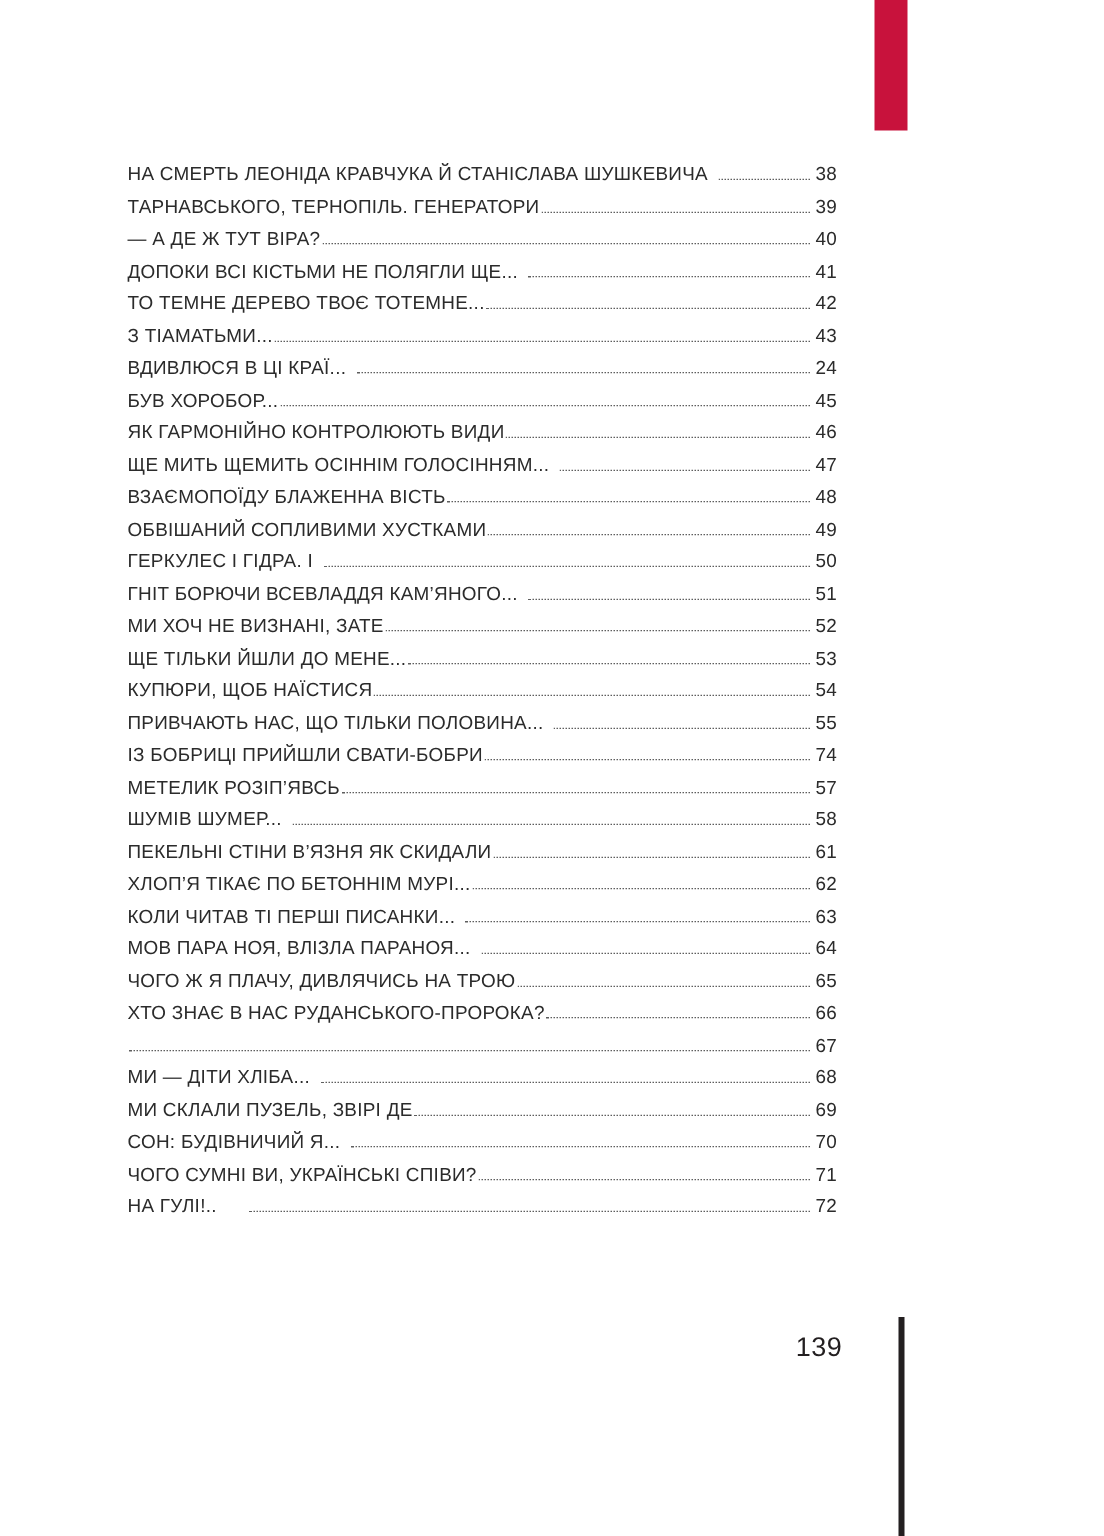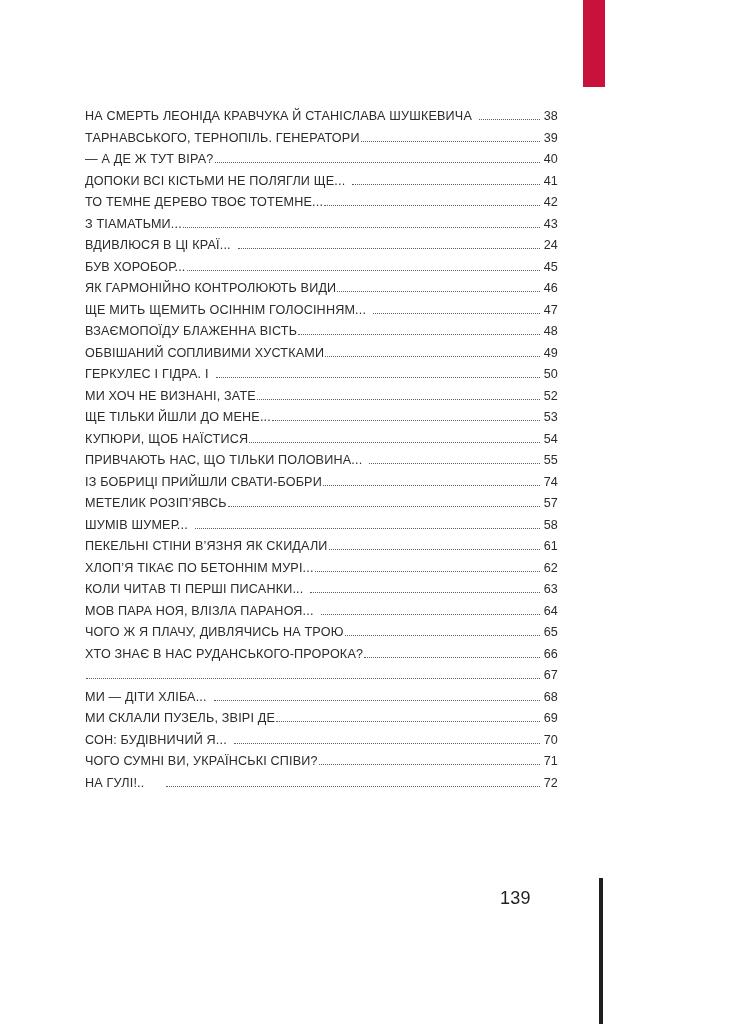--- a/index.html
+++ b/index.html
@@ -33,21 +33,21 @@
     height: 146px;
     background: #231f20;
   }
 
   
   #folio {
     position: absolute;
     left: 500px;
     top: 888px;
     width: 92px;
-    text-align: left;
+    text-align: center;
     font-size: 18px;
     color: #231f20;
     letter-spacing: 0.3px;
   }
 
   
   #toc {
     position: absolute;
     left: 85px;
     top: 106px;
@@ -160,20 +160,25 @@
     <div class="toc-entry">
       <span class="toc-title">ОБВІШАНИЙ СОПЛИВИМИ ХУСТКАМИ</span>
       <span class="toc-leader"></span>
       <span class="toc-page">49</span>
     </div>
     <div class="toc-entry gap-lead">
       <span class="toc-title">ГЕРКУЛЕС І ГІДРА. І</span>
       <span class="toc-leader"></span>
       <span class="toc-page">50</span>
     </div>
+    <div class="toc-entry gap-lead">
+      <span class="toc-title">ГНІТ БОРЮЧИ ВСЕВЛАДДЯ КАМ’ЯНОГО...</span>
+      <span class="toc-leader"></span>
+      <span class="toc-page">51</span>
+    </div>
     <div class="toc-entry">
       <span class="toc-title">МИ ХОЧ НЕ ВИЗНАНІ, ЗАТЕ</span>
       <span class="toc-leader"></span>
       <span class="toc-page">52</span>
     </div>
     <div class="toc-entry">
       <span class="toc-title">ЩЕ ТІЛЬКИ ЙШЛИ ДО МЕНЕ...</span>
       <span class="toc-leader"></span>
       <span class="toc-page">53</span>
     </div>

